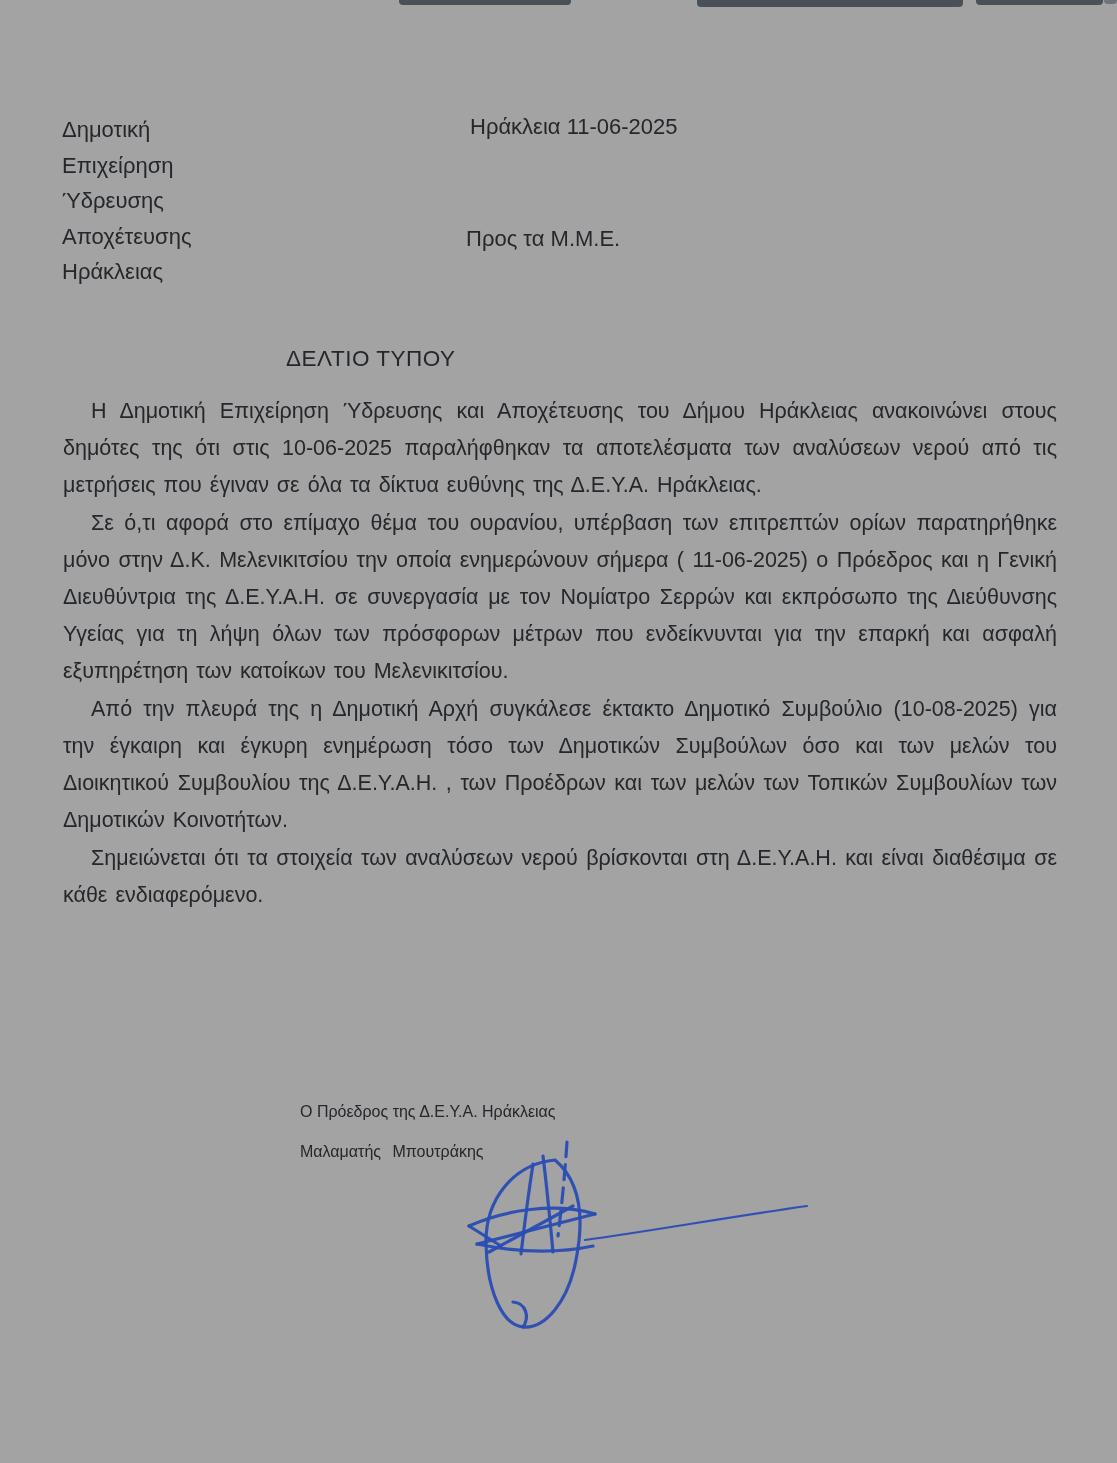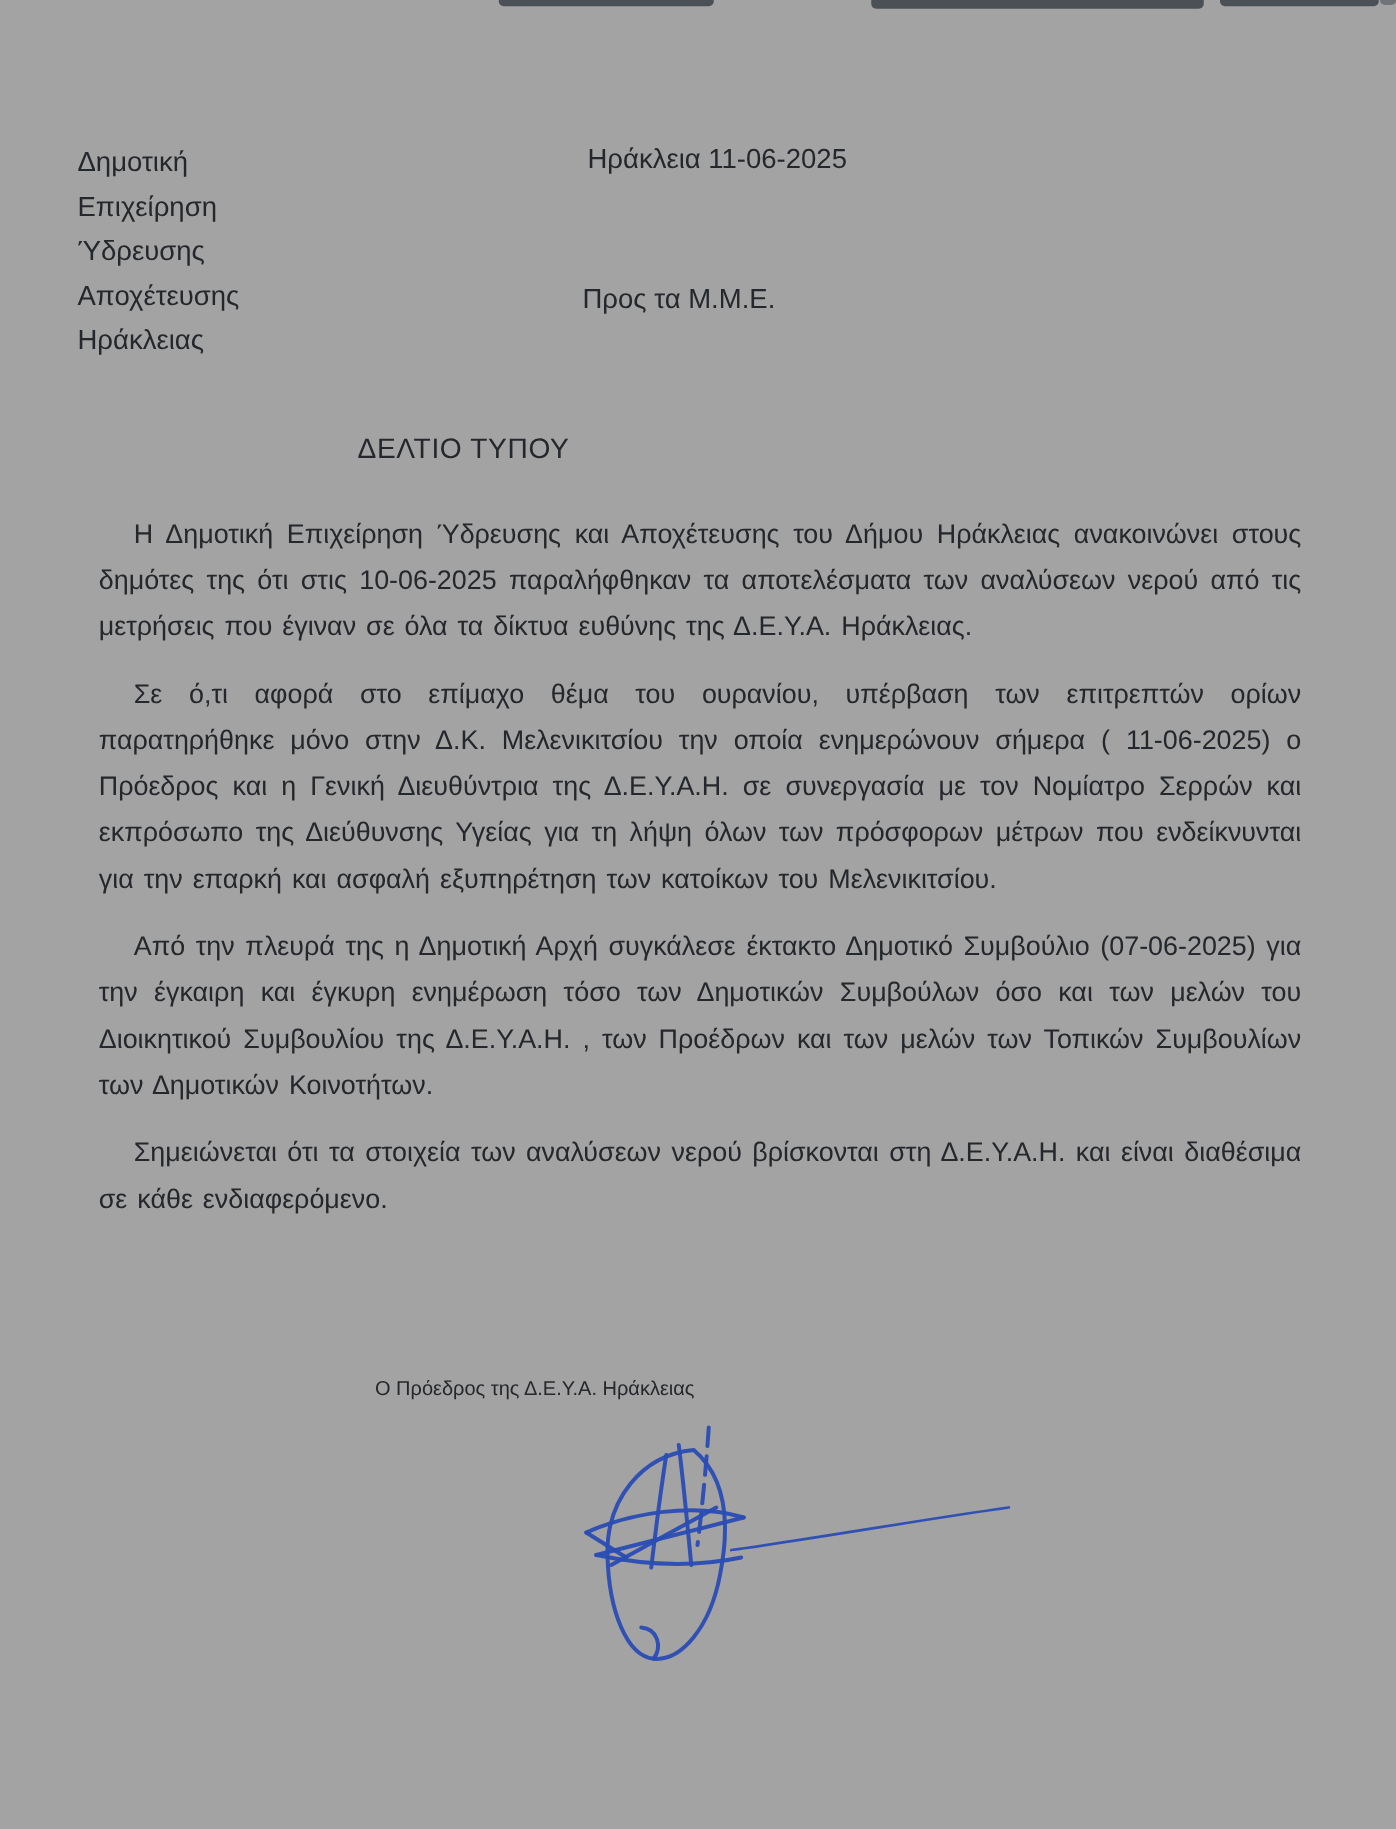--- a/index.html
+++ b/index.html
@@ -63,21 +63,21 @@
   .body {
     position: absolute;
     left: 62px;
     top: 392px;
     width: 996px;
     font-size: 21.5px;
     line-height: 37px;
     text-align: justify;
   }
   .body p {
-    margin: 17px;
+    margin: 1px;
     padding: 0;
     text-indent: 28px;
     word-spacing: 2px;
   }
   .sigblock {
     position: absolute;
     left: 300px;
     top: 1092px;
     width: 470px;
     text-align: left;
@@ -125,26 +125,27 @@
 
   <div class="dateline">Ηράκλεια 11-06-2025</div>
 
   <div class="recipient">Προς τα Μ.Μ.Ε.</div>
 
   <div class="title">ΔΕΛΤΙΟ ΤΥΠΟΥ</div>
 
   <div class="body">
     <p>Η Δημοτική Επιχείρηση Ύδρευσης και Αποχέτευσης του Δήμου Ηράκλειας ανακοινώνει στους δημότες της ότι στις 10-06-2025 παραλήφθηκαν τα αποτελέσματα των αναλύσεων νερού από τις μετρήσεις που έγιναν σε όλα τα δίκτυα ευθύνης της Δ.Ε.Υ.Α. Ηράκλειας.</p>
     <p>Σε ό,τι αφορά στο επίμαχο θέμα του ουρανίου, υπέρβαση των επιτρεπτών ορίων παρατηρήθηκε μόνο στην Δ.Κ. Μελενικιτσίου την οποία ενημερώνουν σήμερα ( 11-06-2025) ο Πρόεδρος και η Γενική Διευθύντρια της Δ.Ε.Υ.Α.Η. σε συνεργασία με τον Νομίατρο Σερρών και εκπρόσωπο της Διεύθυνσης Υγείας για τη λήψη όλων των πρόσφορων μέτρων που ενδείκνυνται για την επαρκή και ασφαλή εξυπηρέτηση των κατοίκων του Μελενικιτσίου.</p>
-    <p>Από την πλευρά της η Δημοτική Αρχή συγκάλεσε έκτακτο Δημοτικό Συμβούλιο (07-06-2025) για την έγκαιρη και έγκυρη ενημέρωση τόσο των Δημοτικών Συμβούλων όσο και των μελών του Διοικητικού Συμβουλίου της Δ.Ε.Υ.Α.Η. , των Προέδρων και των μελών των Τοπικών Συμβουλίων των Δημοτικών Κοινοτήτων.</p>
+    <p>Από την πλευρά της η Δημοτική Αρχή συγκάλεσε έκτακτο Δημοτικό Συμβούλιο (10-08-2025) για την έγκαιρη και έγκυρη ενημέρωση τόσο των Δημοτικών Συμβούλων όσο και των μελών του Διοικητικού Συμβουλίου της Δ.Ε.Υ.Α.Η. , των Προέδρων και των μελών των Τοπικών Συμβουλίων των Δημοτικών Κοινοτήτων.</p>
     <p>Σημειώνεται ότι τα στοιχεία των αναλύσεων νερού βρίσκονται στη Δ.Ε.Υ.Α.Η. και είναι διαθέσιμα σε κάθε ενδιαφερόμενο.</p>
   </div>
 
   <div class="sigblock">
     <div>Ο Πρόεδρος της Δ.Ε.Υ.Α. Ηράκλειας</div>
+    <div class="signame">Μαλαματής Μπουτράκης</div>
   </div>
 
   <svg class="signature" viewBox="0 0 360 205" xmlns="http://www.w3.org/2000/svg" aria-hidden="true">
 
     <path d="M 100 20 C 58 24, 30 60, 31 104 C 32 150, 47 185, 68 187 C 90 189, 113 162, 121 120 C 129 80, 126 42, 100 20"></path>
 
     <path d="M 68 187 C 75 177, 71 163, 58 162"></path>
 
     <path d="M 66 114 C 70 80, 74 50, 78 24"></path>
     <path d="M 88 16 C 92 48, 95 80, 98 112"></path>

